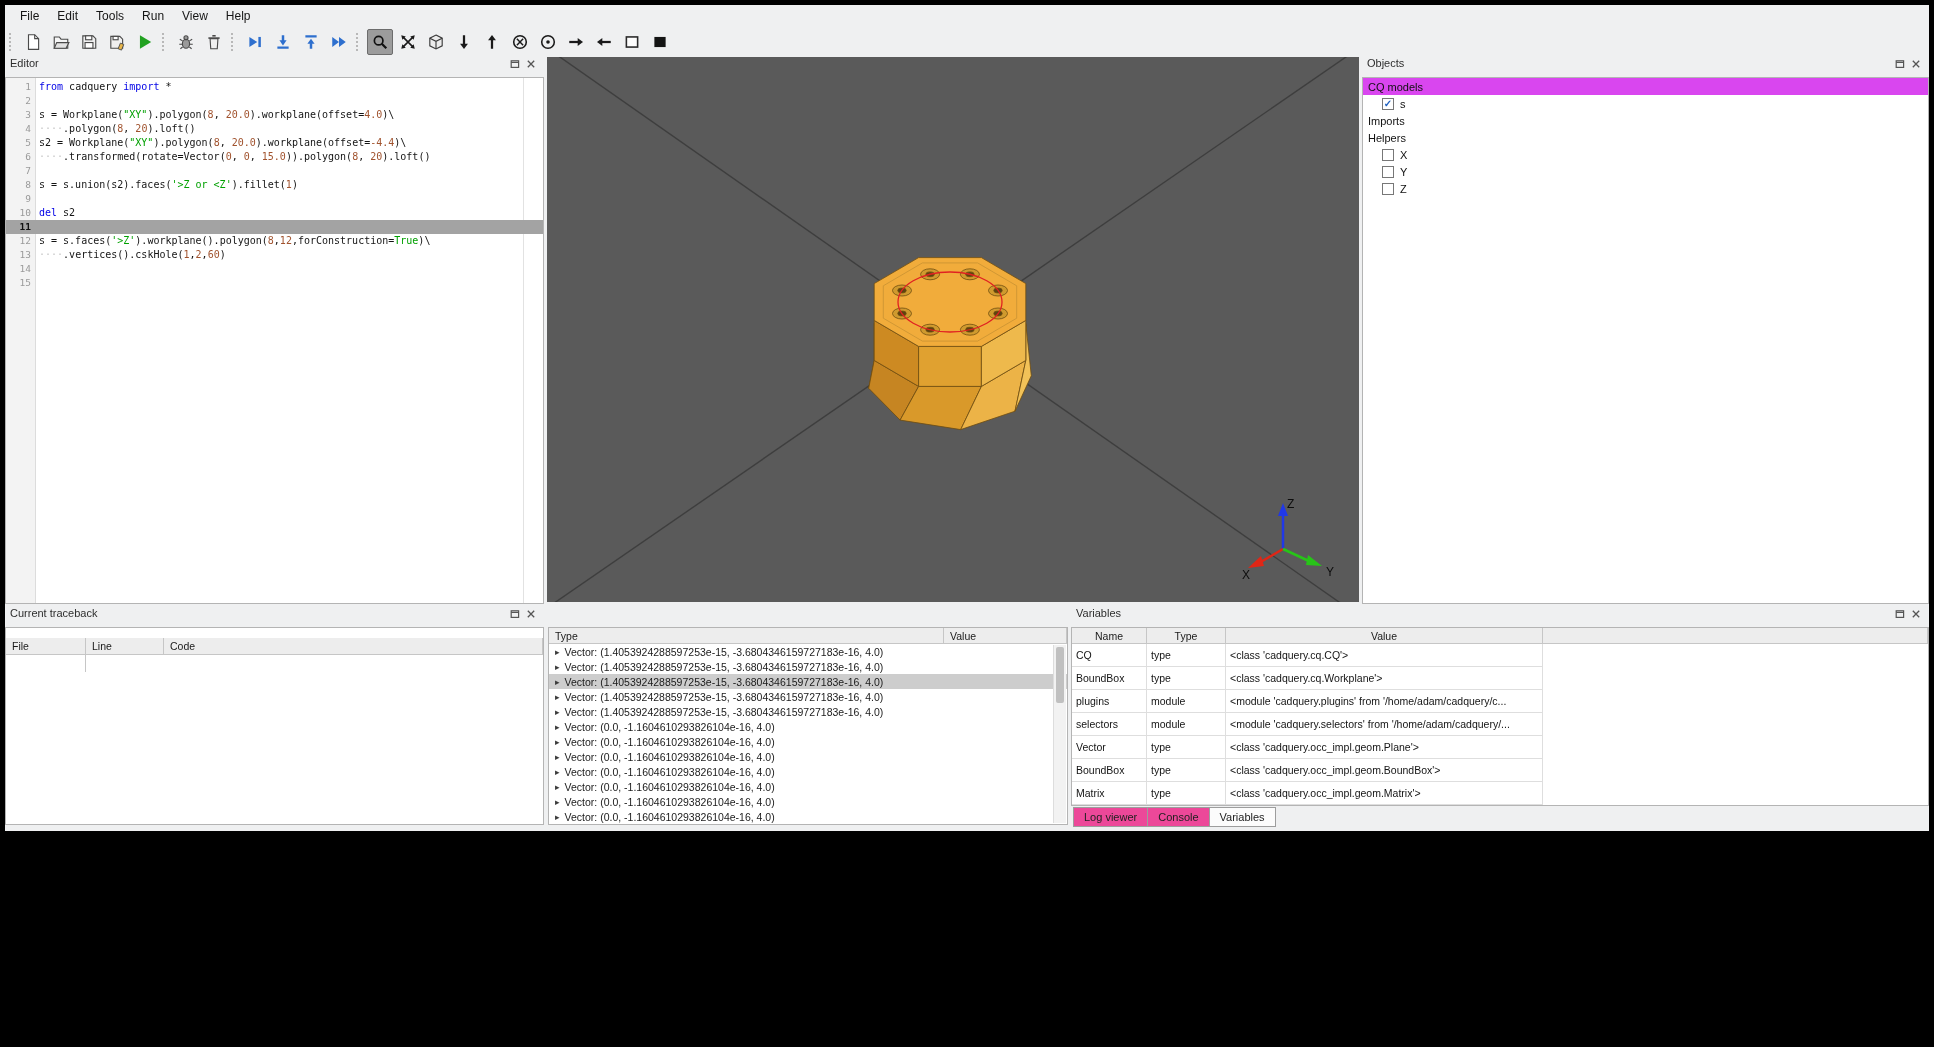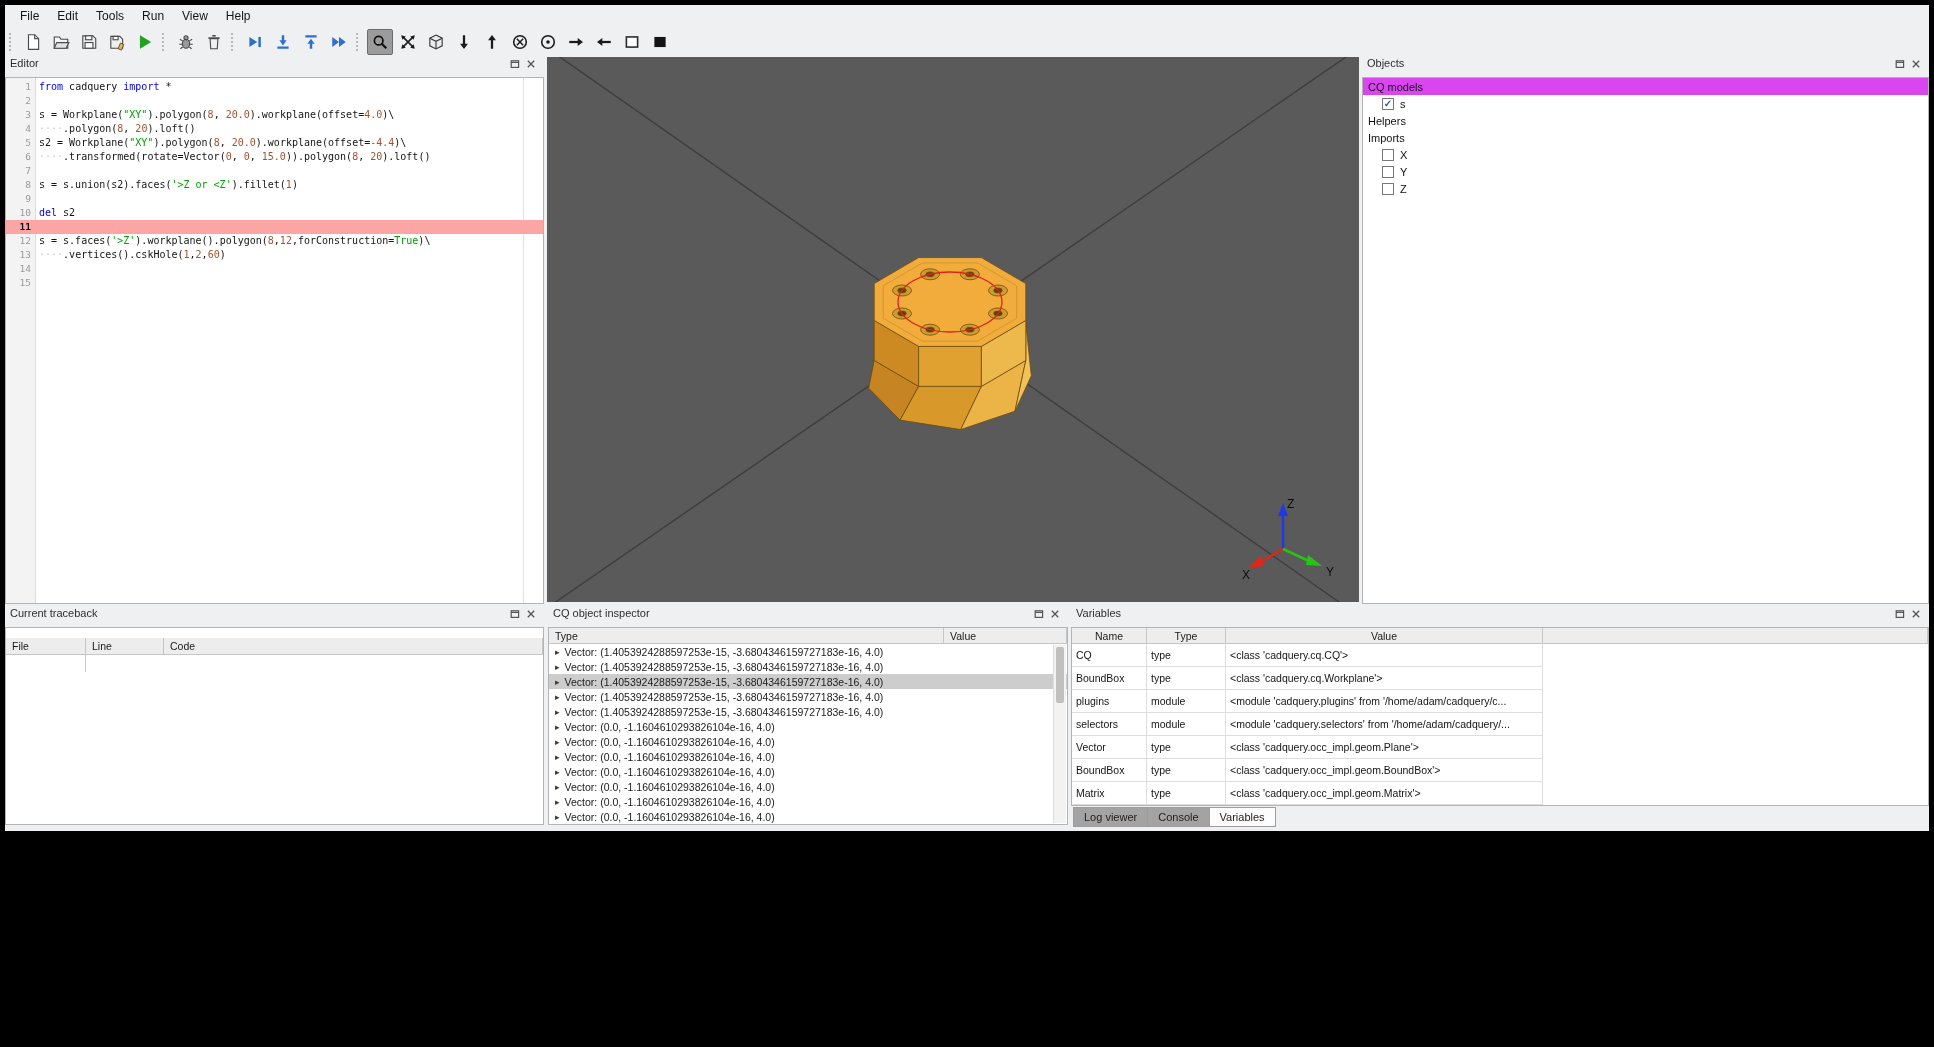--- a/index.html
+++ b/index.html
@@ -34,21 +34,21 @@
 #inspector-content{height:198px}
 #variables-panel{left:1066px;top:602px;width:858px;height:221px}
 #variables-content{height:179px}
 #vars-tabs{position:absolute;left:2px;top:200px;display:flex}
 
 
 #ed-gutter{position:absolute;left:0;top:0;bottom:0;width:30px;background:#f3f3f3;border-right:1px solid #dcdcdc}
 #ed-edge{position:absolute;left:517px;top:0;bottom:0;width:1px;background:#e2e2e2}
 #ed-lines{position:relative;padding-top:2px}
 .ed-line{display:flex;height:14px}
-.ed-line.cur{background:#fca5a5}
+.ed-line.cur{background:#a3a3a3}
 .ln{width:30px;flex:0 0 30px;text-align:right;padding-right:5px;font:9.5px/14px "DejaVu Sans Mono",monospace;color:#9a9a9a}
 .ed-line.cur .ln{color:#111;font-weight:bold}
 .code{font:10px/14px "DejaVu Sans Mono",monospace;white-space:pre;padding-left:3px;color:#141414}
 .tok-kw{color:#0000e6}
 .tok-str{color:#00a000}
 .tok-num{color:#a0522d}
 .tok-bool{color:#00a000}
 .tok-ws{color:#c6c6c6}
 .tok-pl{color:#141414}
 
@@ -66,21 +66,21 @@
 #vars-header{grid-template-columns:75px 79px 317px 1fr;height:16px}
 #vars-header .hcell{text-align:center;padding:0 2px}
 .tb-pad{height:10px;background:#fff}
 .insp-row{height:15px;display:flex;align-items:center;font-size:10.5px;color:#1a1a1a;padding-left:6px;white-space:nowrap;overflow:hidden}
 .insp-row.sel{background:#cdcdcd}
 .expander{color:#3a3a3a;font-size:9px;margin-right:5px;flex:0 0 auto}
 .var-row{display:grid;grid-template-columns:75px 79px 317px;height:23px;font-size:10.5px;color:#141414}
 .vcell{border-right:1px solid #dedede;border-bottom:1px solid #dedede;padding:0 4px;line-height:22px;white-space:nowrap;overflow:hidden}
 .vscroll{position:absolute;top:17px;right:1px;bottom:1px;width:13px;background:#f2f2f2;border-left:1px solid #ddd}
 .vthumb{position:absolute;left:2px;right:2px;top:2px;height:56px;background:#c0c0c0;border-radius:2px}
-.tab{padding:0 10px;height:20px;line-height:19px;font-size:11px;background:#a3a3a3;border:1px solid #9d9d9d;margin-right:-1px;color:#222}
+.tab{padding:0 10px;height:20px;line-height:19px;font-size:11px;background:#ec4899;border:1px solid #9d9d9d;margin-right:-1px;color:#222}
 .tab.active{background:#fcfcfc}
 svg{display:block}
 </style>
 </head>
 <body>
 
 <div id="window">
 
   <div id="menubar">
       <div class="menu-item">File</div>
@@ -390,24 +390,24 @@
     </div>
     <div class="panel-content" id="objects-content">
         <div class="tree-row sel" style="padding-left: 5px;">
           <span>CQ models</span>
         </div>
         <div class="tree-row" style="padding-left: 19px;">
           <span class="cb checked">✓</span>
           <span>s</span>
         </div>
         <div class="tree-row" style="padding-left: 5px;">
+          <span>Imports</span>
+        </div>
+        <div class="tree-row" style="padding-left: 5px;">
           <span>Helpers</span>
-        </div>
-        <div class="tree-row" style="padding-left: 5px;">
-          <span>Imports</span>
         </div>
         <div class="tree-row" style="padding-left: 19px;">
           <span class="cb"></span>
           <span>X</span>
         </div>
         <div class="tree-row" style="padding-left: 19px;">
           <span class="cb"></span>
           <span>Y</span>
         </div>
         <div class="tree-row" style="padding-left: 19px;">
@@ -438,35 +438,20 @@
       <div class="grid-header" id="tb-header">
           <div class="hcell">File</div>
           <div class="hcell">Line</div>
           <div class="hcell">Code</div>
           <div class="hcell"></div>
         </div>
     </div>
   </div>
 
   <div class="panel" id="inspector-panel">
-    <div class="panel-title">
-      <span>CQ object inspector</span>
-      <span class="pt-spacer"></span>
-      <span class="pt-btn">
-          <svg width="10" height="10" viewBox="0 0 10 10">
-            <rect x="1.2" y="1.8" width="7.4" height="6.6" fill="none" stroke="#555" stroke-width="1.2"></rect>
-            <path d="M1.2 3.4h7.4" stroke="#555" stroke-width="1.2"></path>
-          </svg>
-        </span>
-      <span class="pt-btn">
-          <svg width="10" height="10" viewBox="0 0 10 10">
-            <path d="M1.8 1.8l6.4 6.4M8.2 1.8L1.8 8.2" stroke="#555" stroke-width="1.3"></path>
-          </svg>
-        </span>
-    </div>
     <div class="panel-content" id="inspector-content">
       <div class="grid-header" id="insp-header">
           <div class="hcell">Type</div>
           <div class="hcell">Value</div>
         </div>
       <div id="inspector-rows">
           <div class="insp-row">
             <span class="expander">▸</span>
             <span>Vector: (1.4053924288597253e-15, -3.6804346159727183e-16, 4.0)</span>
           </div>

